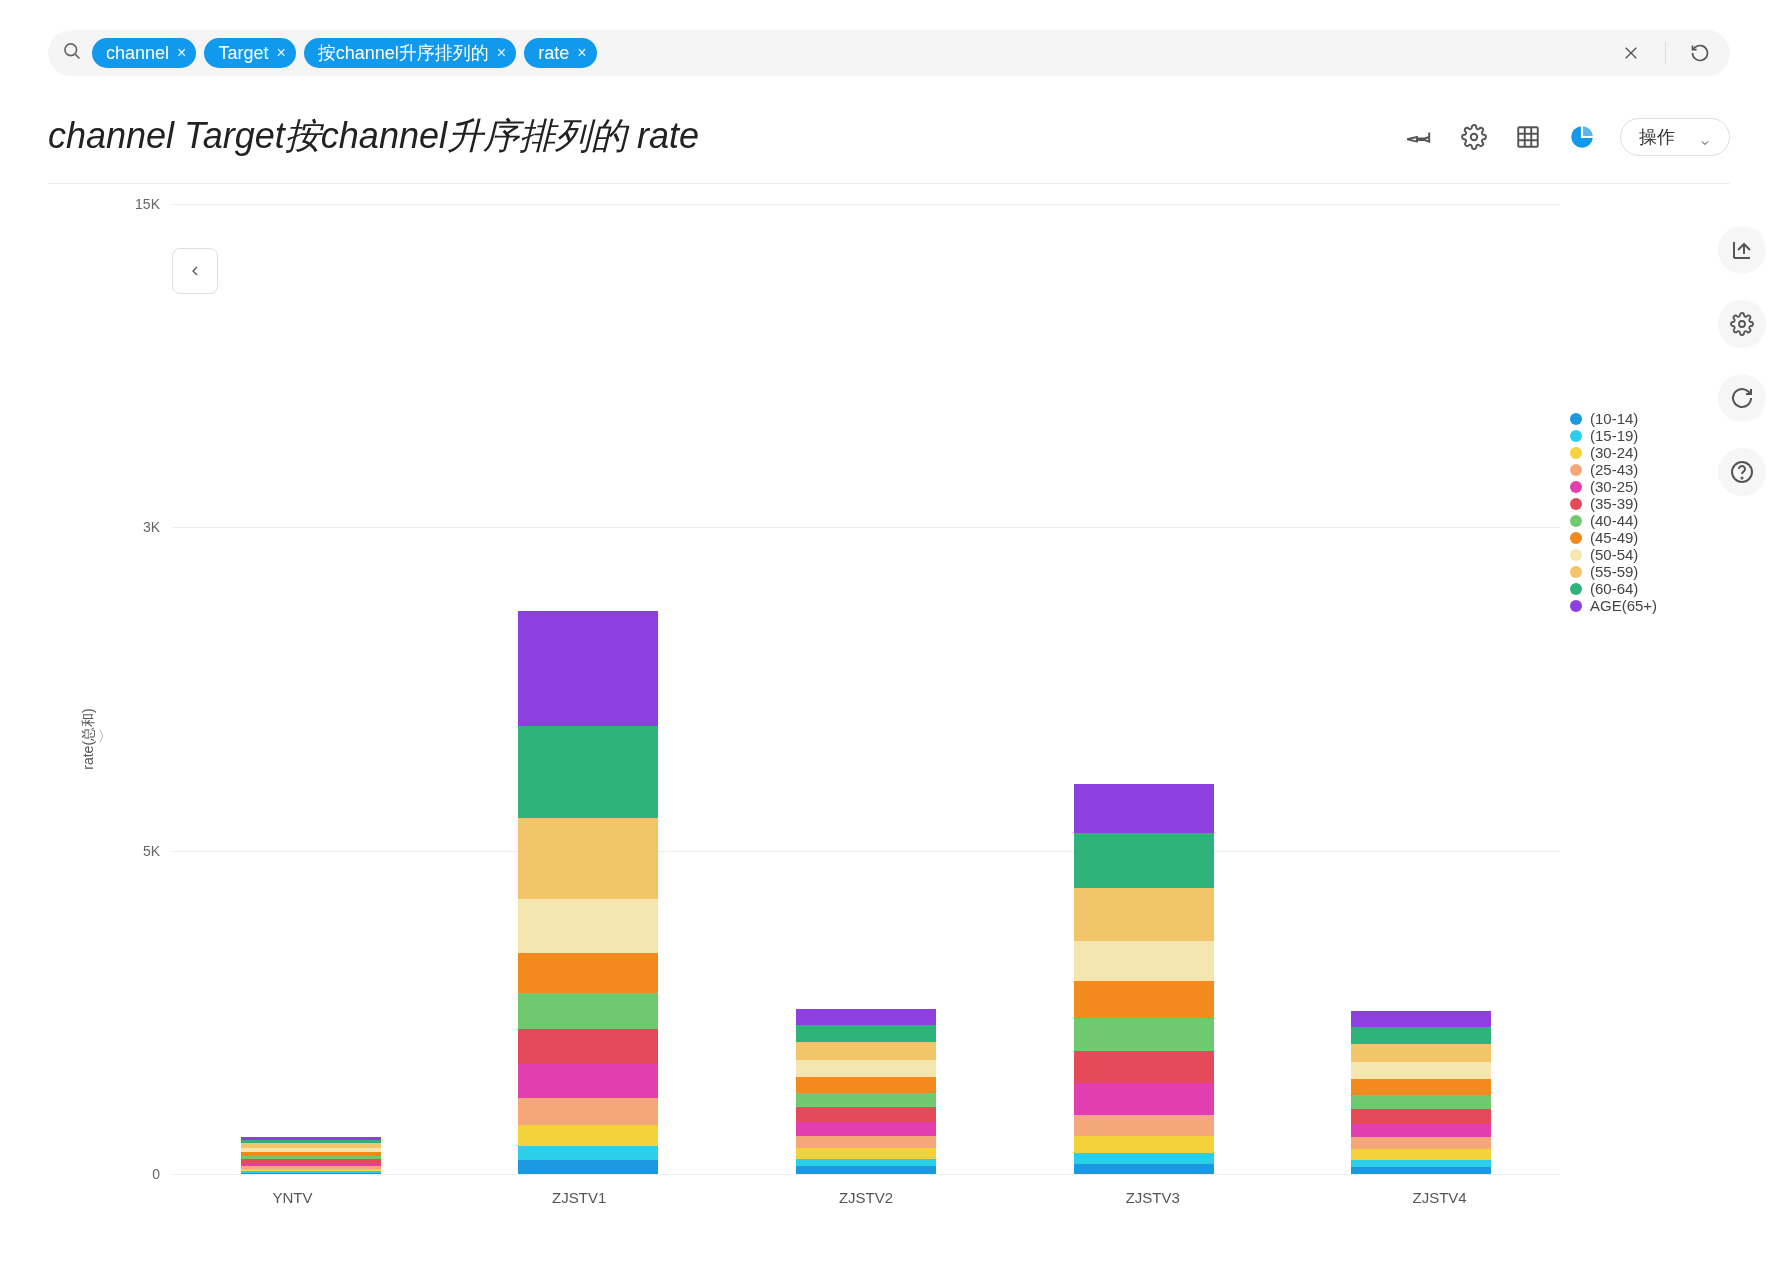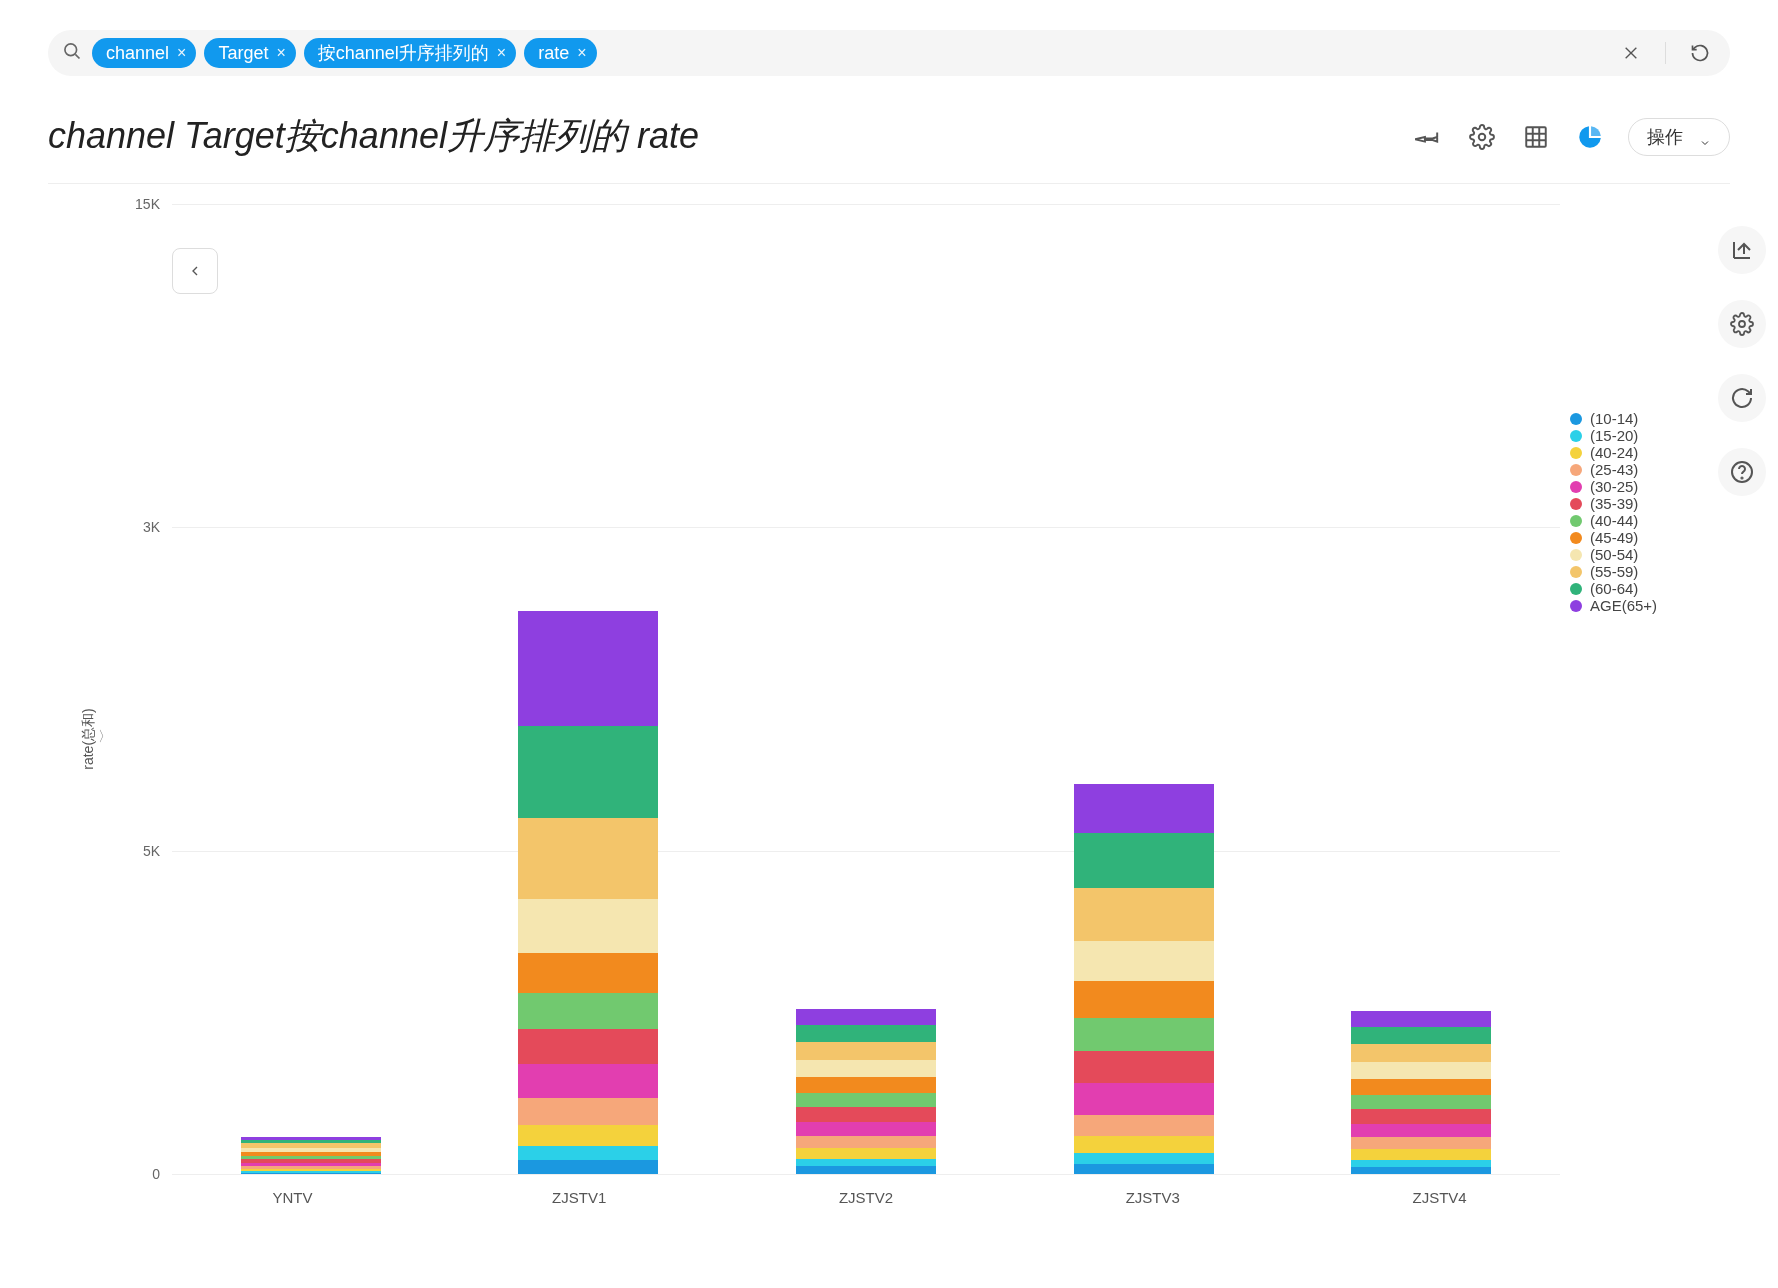--- a/index.html
+++ b/index.html
@@ -13,21 +13,21 @@
   .chip .x { font-size: 16px; opacity: .9; cursor: pointer; }
   .bar-right { display: flex; align-items: center; gap: 18px; color: #888; }
   .bar-right .sep { width: 1px; height: 22px; background: #ddd; }
 
   
   .header { position: absolute; left: 48px; right: 48px; top: 112px; display: flex; align-items: center; justify-content: space-between; padding-bottom: 22px; border-bottom: 1px solid #eee; }
   .header h1 { font-size: 36px; font-weight: 400; color: #222; font-style: italic; }
   .header-actions { display: flex; align-items: center; gap: 22px; }
   .icon-btn { width: 32px; height: 32px; display: inline-flex; align-items: center; justify-content: center; color: #555; cursor: pointer; }
   .icon-btn.active { color: #1199ee; }
-  .action-dropdown { border: 1px solid #ddd; border-radius: 20px; padding: 6px 18px; font-size: 18px; color: #333; display: inline-flex; align-items: flex-end; gap: 16px; cursor: pointer; }
+  .action-dropdown { border: 1px solid #ddd; border-radius: 20px; padding: 6px 18px; font-size: 18px; color: #333; display: inline-flex; align-items: flex-end; gap: 24px; cursor: pointer; }
 
   
   .chart-wrap { position: absolute; left: 48px; top: 190px; right: 48px; bottom: 0; }
   .ylabel { position: absolute; left: 10px; top: 50%; transform: translateY(-50%) rotate(-90deg); transform-origin: center; font-size: 14px; color: #555; white-space: nowrap; }
   .ylabel-caret { position: absolute; left: 50px; top: 49%; font-size: 14px; color: #888; }
   .yticks { position: absolute; left: 78px; top: 14px; bottom: 114px; width: 40px; }
   .ytick { position: absolute; right: 6px; font-size: 14px; color: #666; transform: translateY(-50%); text-align: right; }
   .grid { position: absolute; left: 124px; right: 170px; top: 14px; bottom: 114px; }
   .gline { position: absolute; left: 0; right: 0; height: 0; border-top: 1px solid #eee; }
   .plot { position: absolute; left: 124px; right: 170px; top: 14px; bottom: 114px; }
@@ -243,25 +243,25 @@
       <div class="xtick">ZJSTV3</div>
       <div class="xtick">ZJSTV4</div>
     </div>
   <div class="legend" id="legend">
       <div class="lg-item">
         <span class="lg-dot" style="background:#1b98e0"></span>
         <span>(10-14)</span>
       </div>
       <div class="lg-item">
         <span class="lg-dot" style="background:#2bd0e8"></span>
-        <span>(15-20)</span>
+        <span>(15-19)</span>
       </div>
       <div class="lg-item">
         <span class="lg-dot" style="background:#f4d23c"></span>
-        <span>(40-24)</span>
+        <span>(30-24)</span>
       </div>
       <div class="lg-item">
         <span class="lg-dot" style="background:#f6a77a"></span>
         <span>(25-43)</span>
       </div>
       <div class="lg-item">
         <span class="lg-dot" style="background:#e23eb0"></span>
         <span>(30-25)</span>
       </div>
       <div class="lg-item">

